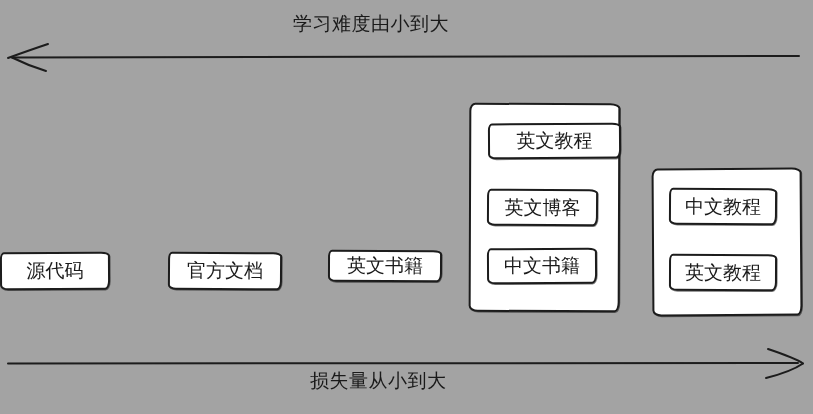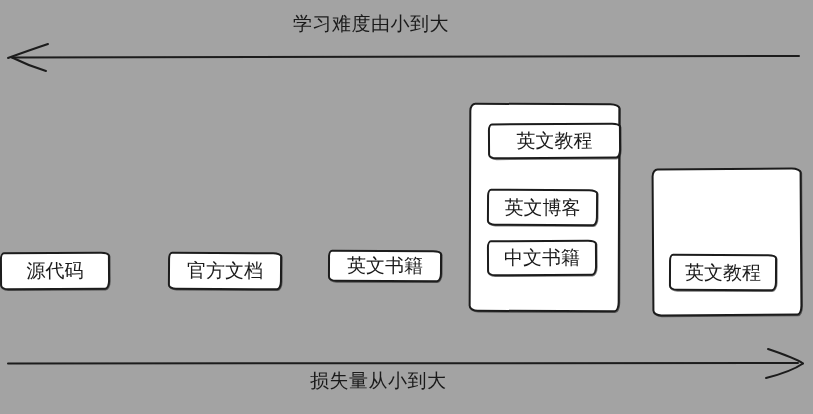--- a/index.html
+++ b/index.html
@@ -63,21 +63,21 @@
 
   
   #node-source   { left: 0;  top: 252px; width: 110px; height: 38px; }
   #node-docs     { left: 168px; top: 252px; width: 114px; height: 38px; }
   #node-enbooks  { left: 328px; top: 250px; width: 114px; height: 32px; }
 
   
   #group-english { left: 469px; top: 103px; width: 151px; height: 209px; }
   #node-entut  { left: 488px; top: 123px; width: 133px; height: 36px; text-align: center; }
   #node-enblog { left: 487px; top: 189px; width: 111px; height: 37px; }
-  #node-cnbook { left: 487px; top: 240px; width: 110px; height: 36px; }
+  #node-cnbook { left: 487px; top: 248px; width: 110px; height: 36px; }
 
   
   #group-chinese { left: 652px; top: 168px; width: 150px; height: 148px; }
   #node-cntut  { left: 669px; top: 188px; width: 108px; height: 37px; }
   #node-cnblog { left: 669px; top: 254px; width: 108px; height: 37px; }
 
   #arrow-top    { left: 6px; top: 40px;  width: 795px; height: 36px; }
   #arrow-bottom { left: 6px; top: 344px; width: 800px; height: 40px; }
 </style>
 </head>
@@ -102,20 +102,21 @@
   <div id="group-english" class="sketch-group rot-c"></div>
 
   <div id="node-entut" class="sketch-box rot-b">英文教程</div>
 
   <div id="node-enblog" class="sketch-box rot-a">英文博客</div>
 
   <div id="node-cnbook" class="sketch-box rot-b">中文书籍</div>
 
   <div id="group-chinese" class="sketch-group rot-b"></div>
 
+  <div id="node-cntut" class="sketch-box rot-a">中文教程</div>
 
   <div id="node-cnblog" class="sketch-box rot-c">英文教程</div>
 
   <svg id="arrow-bottom" class="arrow" viewBox="0 0 800 40">
     <path d="M2,19.5 L792,19"></path>
     <path d="M762,5 C780,11 791,15 797,19.5"></path>
     <path d="M797,19.5 C789,25 776,30 760,34"></path>
   </svg>
 
   <div class="axis-label bottom">损失量从小到大</div>

